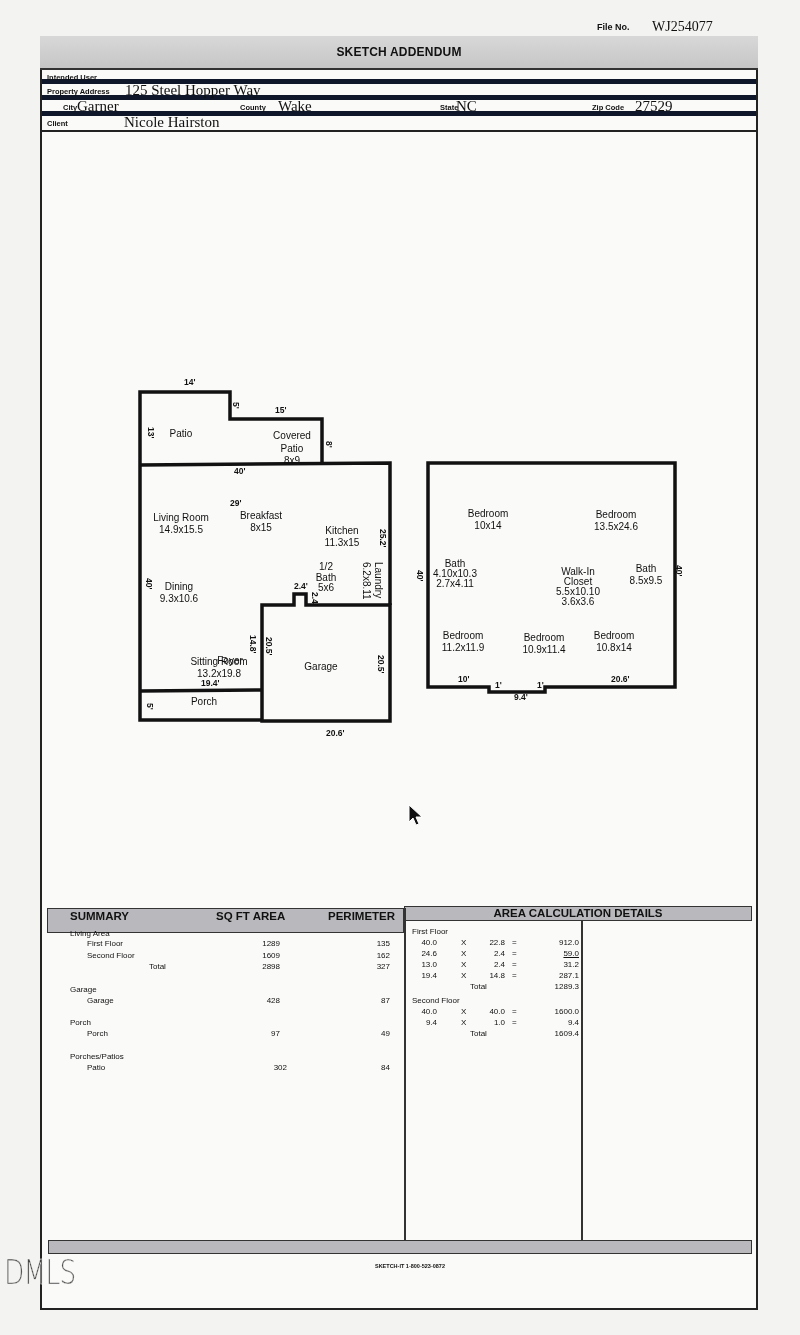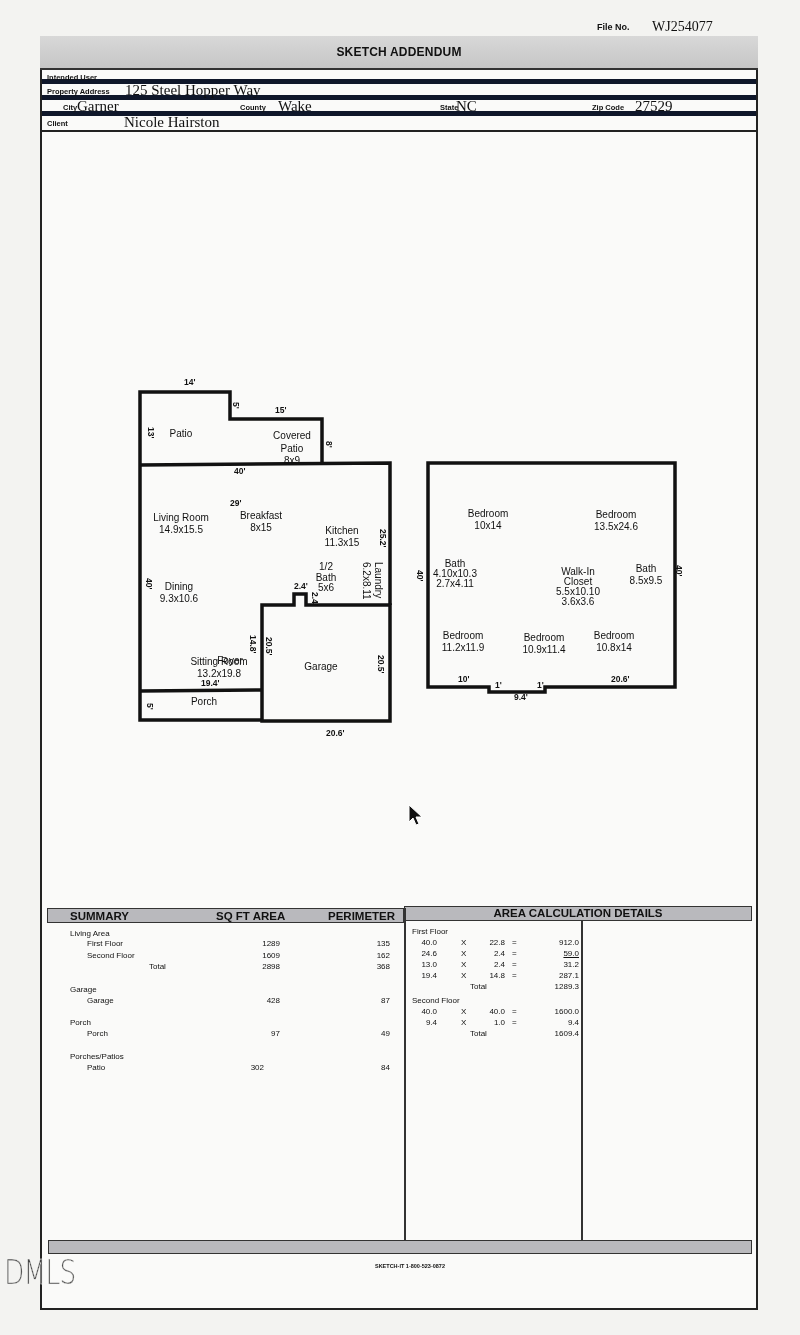--- a/index.html
+++ b/index.html
@@ -41,21 +41,21 @@
   #sketch svg { position: absolute; left: 0; top: 0; }
   .room-label { position: absolute; text-align: center; font-size: 10px; line-height: 11.5px; transform: translateX(-50%); white-space: nowrap; }
   .dim { position: absolute; font-size: 8.5px; font-weight: bold; white-space: nowrap; }
   .dim.v { transform: rotate(90deg); transform-origin: left top; }
 
   
   .hdr-bar {
     background: #b9b9bd; border: 1.5px solid #333; box-sizing: border-box;
     font-weight: bold; font-size: 11.5px;
   }
-  #summary-hdr { left: 47px; top: 908px; width: 357px; height: 15px; }
+  #summary-hdr { left: 47px; top: 908px; width: 357px; height: 25px; }
   #summary-hdr span { position: absolute; top: 1px; }
   #area-hdr { left: 404px; top: 906px; width: 348px; height: 15px; text-align: center; line-height: 12px; }
   .vline { position: absolute; width: 1.5px; background: #333; }
   .srow { position: absolute; font-size: 8px; white-space: nowrap; }
   .num { position: absolute; font-size: 8px; text-align: right; width: 40px; }
   #footer-bar { left: 48px; top: 1240px; width: 704px; height: 14px; background: #b9b9bd; border: 1.5px solid #333; box-sizing: border-box; }
   #footer-text { left: 340px; top: 1263px; width: 140px; text-align: center; font-size: 5.5px; font-weight: bold; }
 
   #dmls { left: 4px; top: 1253px; font-size: 33px; font-weight: 100; color: #444; letter-spacing: -1px;
           -webkit-text-stroke: 0.4px #f3f3f1; font-family: "DejaVu Sans", sans-serif; transform: scaleX(0.8); transform-origin: left top; }
@@ -179,35 +179,35 @@
 <div>
   <div class="srow" style="left:70px; top:929px;">Living Area</div>
   <div class="srow" style="left:87px; top:939px;">First Floor</div>
   <div class="num" style="left:240px; top:939px;">1289</div>
   <div class="num" style="left:350px; top:939px;">135</div>
   <div class="srow" style="left:87px; top:951px;">Second Floor</div>
   <div class="num" style="left:240px; top:951px;">1609</div>
   <div class="num" style="left:350px; top:951px;">162</div>
   <div class="srow" style="left:149px; top:962px;">Total</div>
   <div class="num" style="left:240px; top:962px;">2898</div>
-  <div class="num" style="left:350px; top:962px;">368</div>
+  <div class="num" style="left:350px; top:962px;">327</div>
 
   <div class="srow" style="left:70px; top:985px;">Garage</div>
   <div class="srow" style="left:87px; top:996px;">Garage</div>
   <div class="num" style="left:240px; top:996px;">428</div>
   <div class="num" style="left:350px; top:996px;">87</div>
 
   <div class="srow" style="left:70px; top:1018px;">Porch</div>
   <div class="srow" style="left:87px; top:1029px;">Porch</div>
   <div class="num" style="left:240px; top:1029px;">97</div>
   <div class="num" style="left:350px; top:1029px;">49</div>
 
   <div class="srow" style="left:70px; top:1052px;">Porches/Patios</div>
   <div class="srow" style="left:87px; top:1063px;">Patio</div>
-  <div class="num" style="left:224px; top:1063px;">302</div>
+  <div class="num" style="left:247px; top:1063px;">302</div>
   <div class="num" style="left:350px; top:1063px;">84</div>
 </div>
 
 <div>
   <div class="srow" style="left:412px; top:927px;">First Floor</div>
 
   <div class="num" style="left:397px; top:938px;">40.0</div>
   <div class="srow" style="left:461px; top:938px;">X</div>
   <div class="num" style="left:465px; top:938px;">22.8</div>
   <div class="srow" style="left:512px; top:938px;">=</div>

